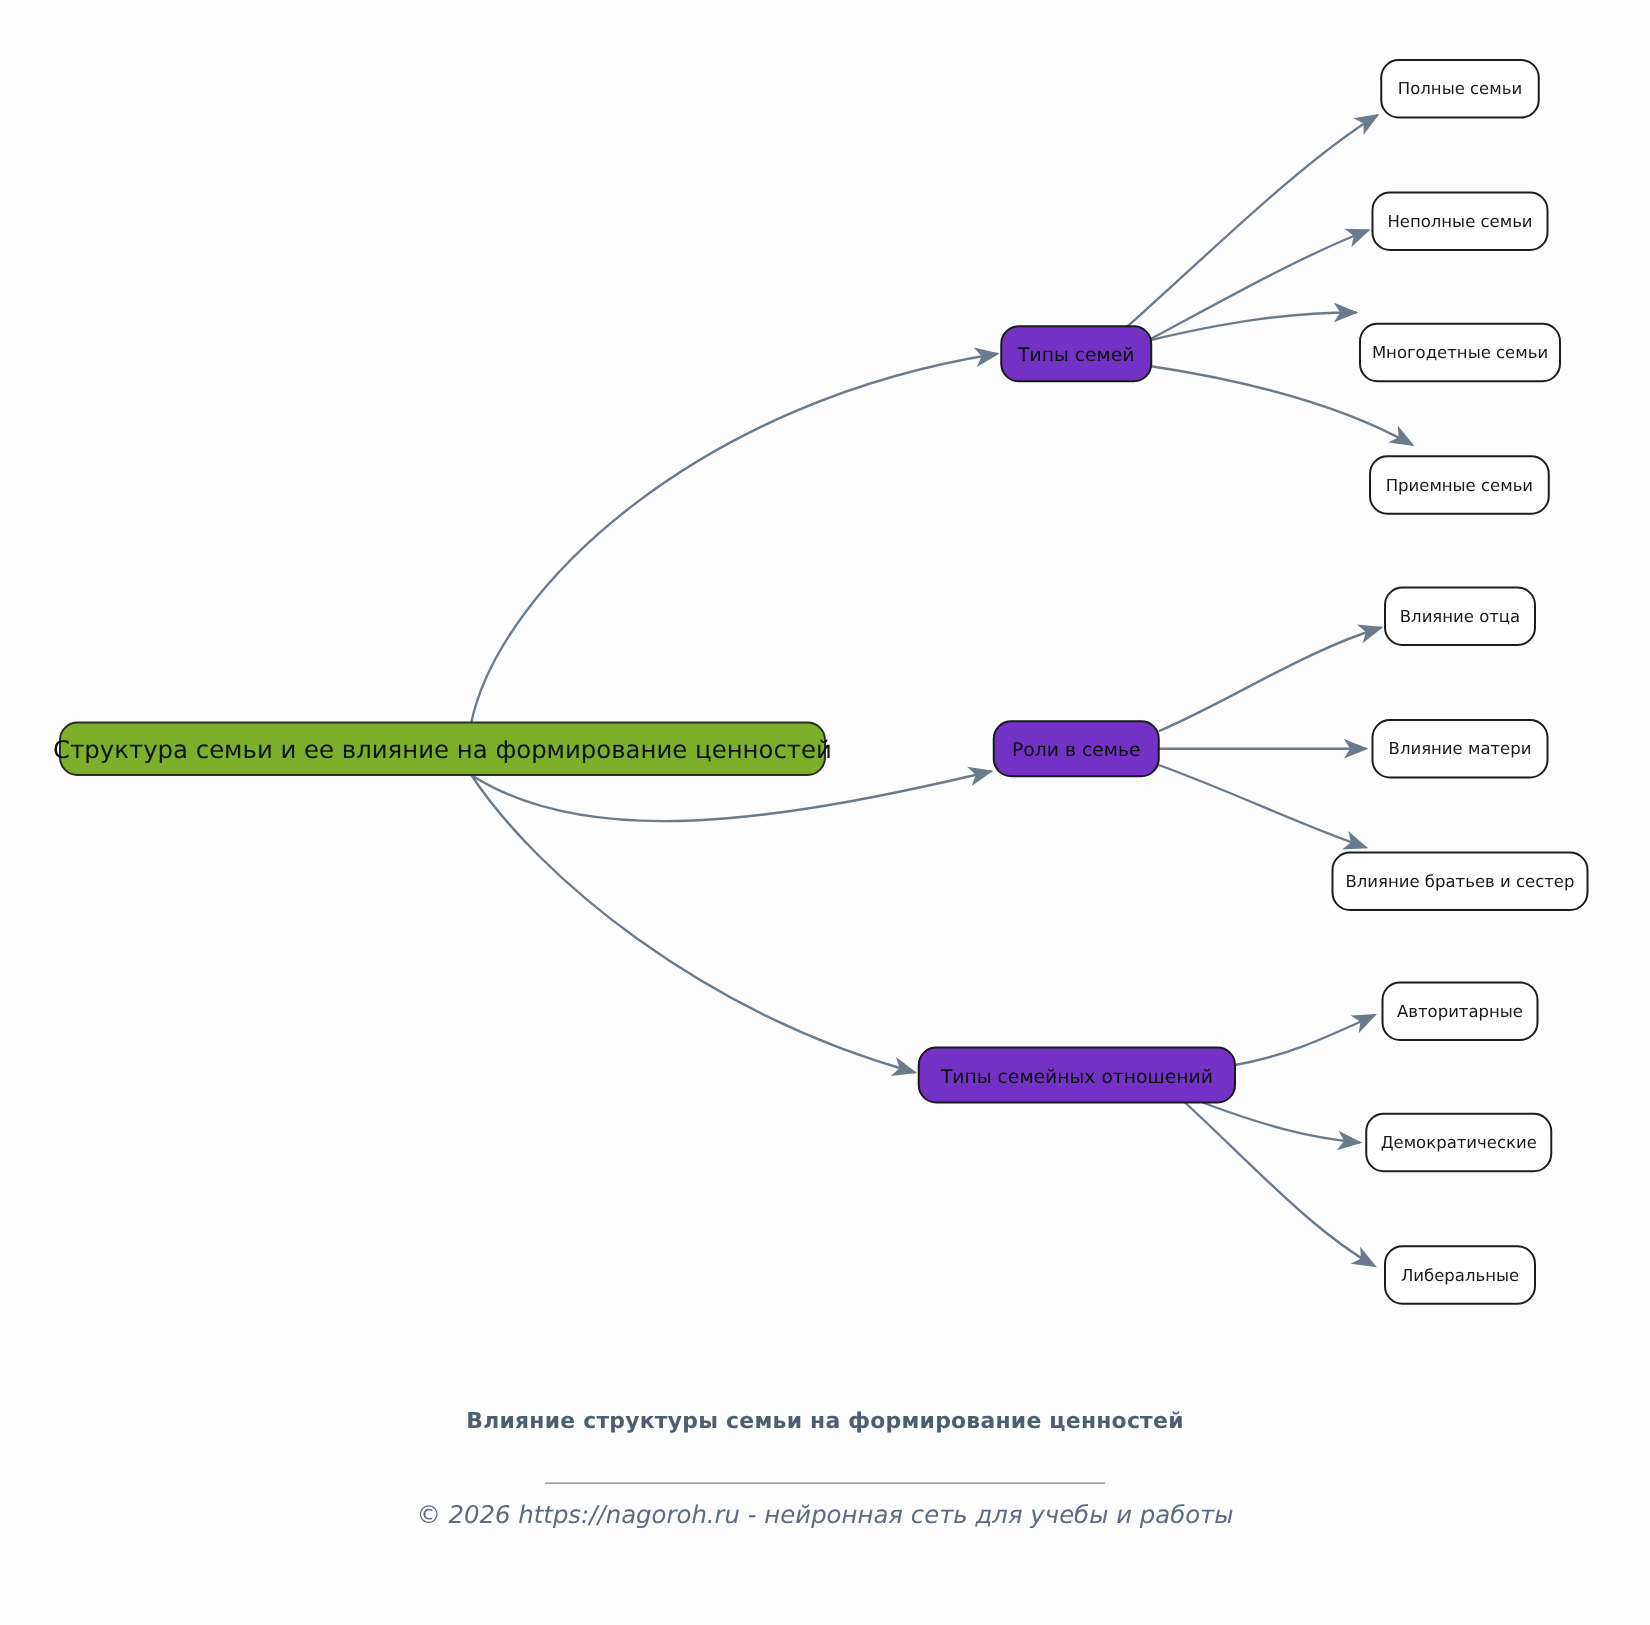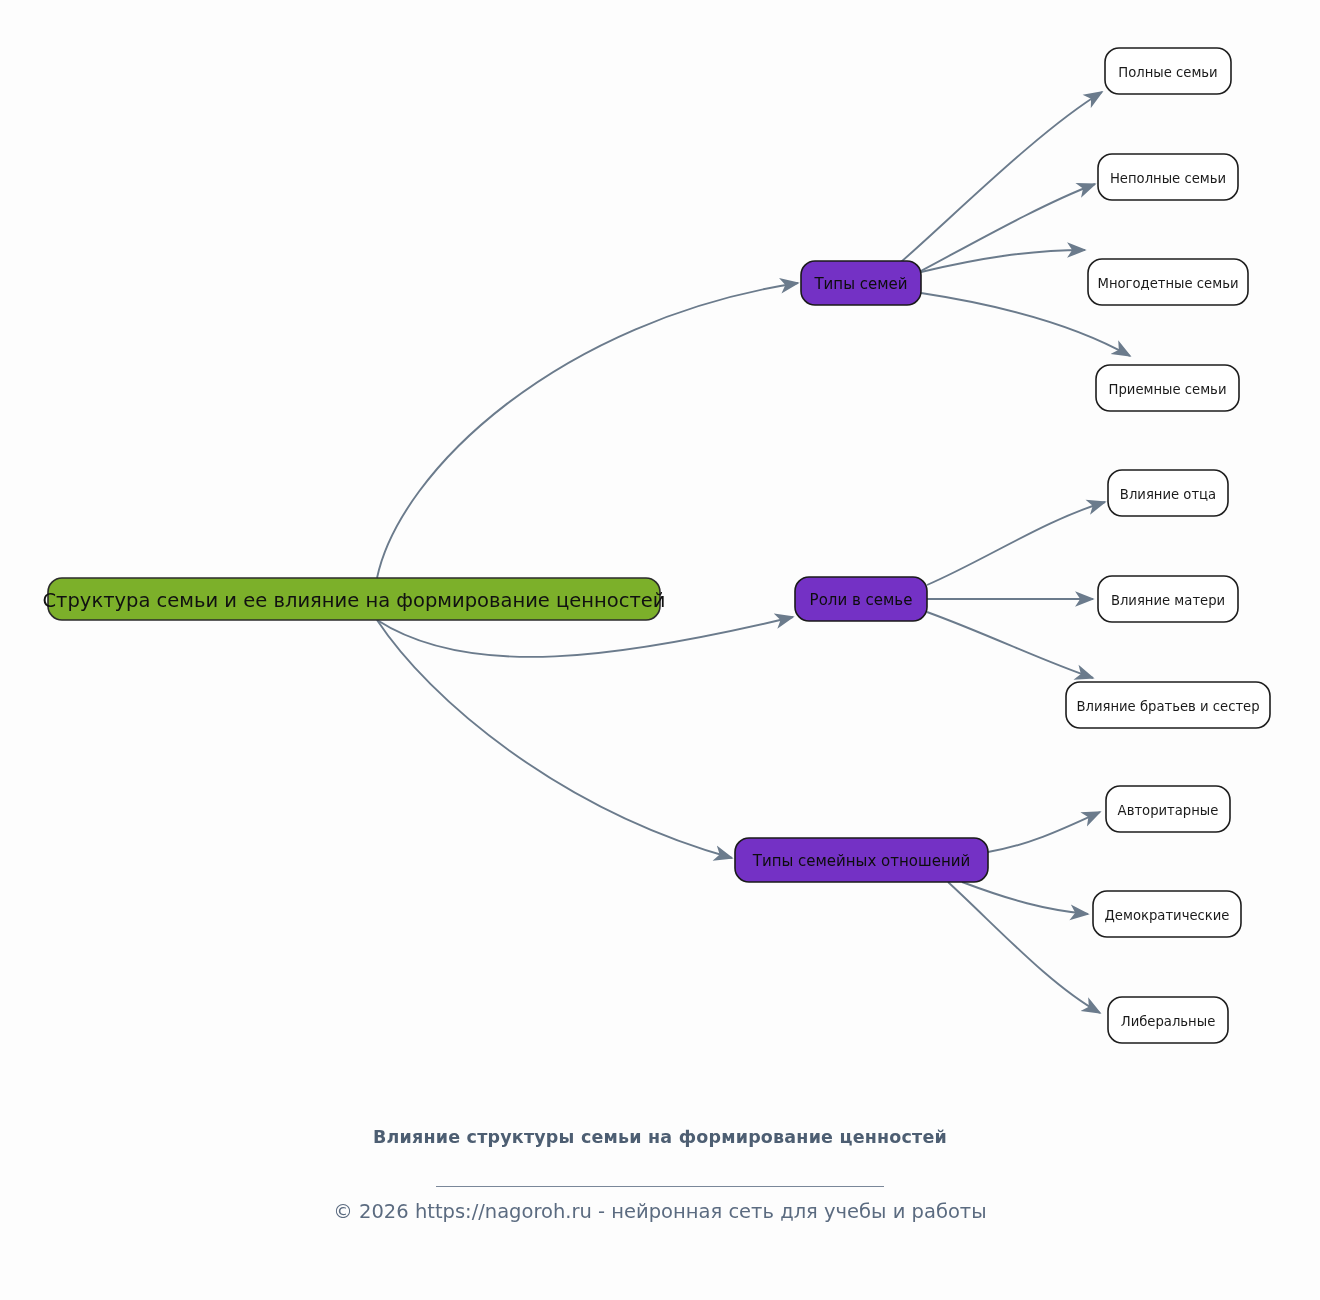--- a/index.html
+++ b/index.html
@@ -88,20 +88,21 @@
     display: inline-block;
     width: 448px;
     height: 0;
     border-top: 1.6px solid #7a8799;
   }
   #footer-copy {
     top: 1200px;
     font-size: 19.5px;
     color: #5b6b80;
     font-family: "DejaVu Sans", sans-serif;
+    font-style: italic;
   }
 </style>
 </head>
 <body>
 
 <svg id="canvas" viewBox="0 0 1320 1300">
   <defs>
     <marker id="arrow" viewBox="0 0 12 10" refX="10.5" refY="5" markerWidth="11" markerHeight="9" orient="auto-start-reverse">
       <path d="M 0 0.4 L 11.5 5 L 0 9.6 L 3 5 Z" class="arrow-head"></path>
     </marker>

